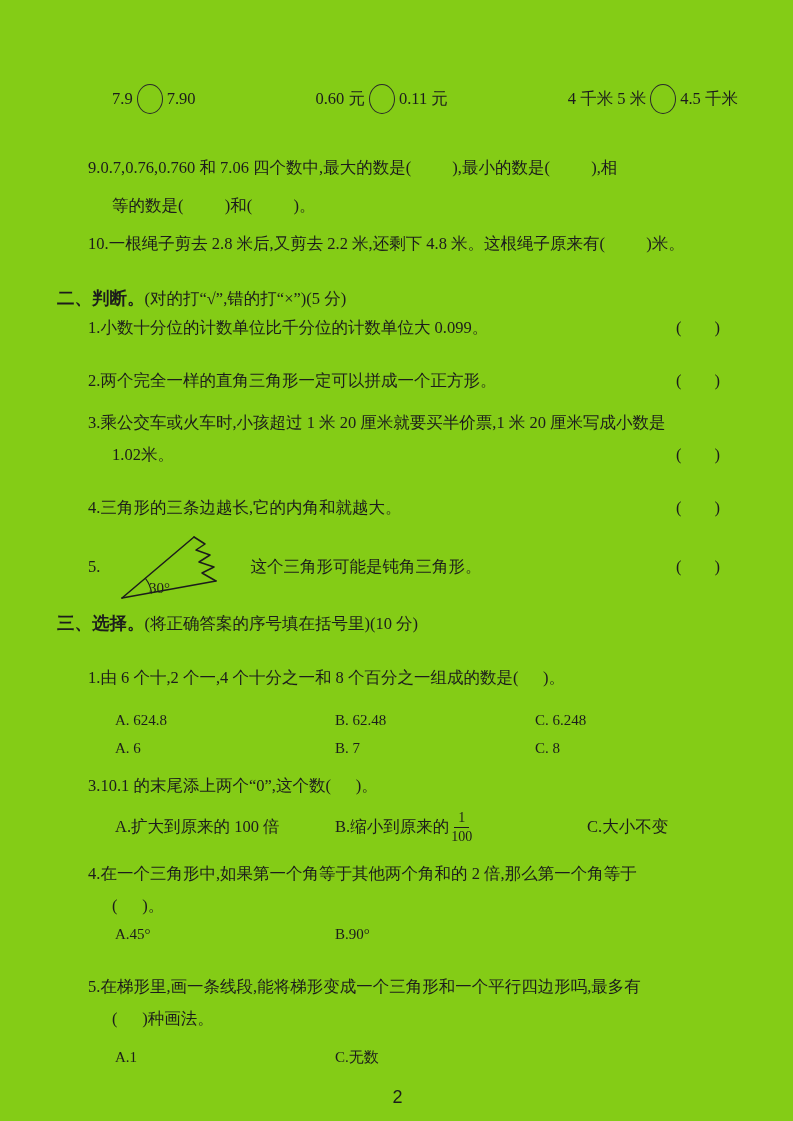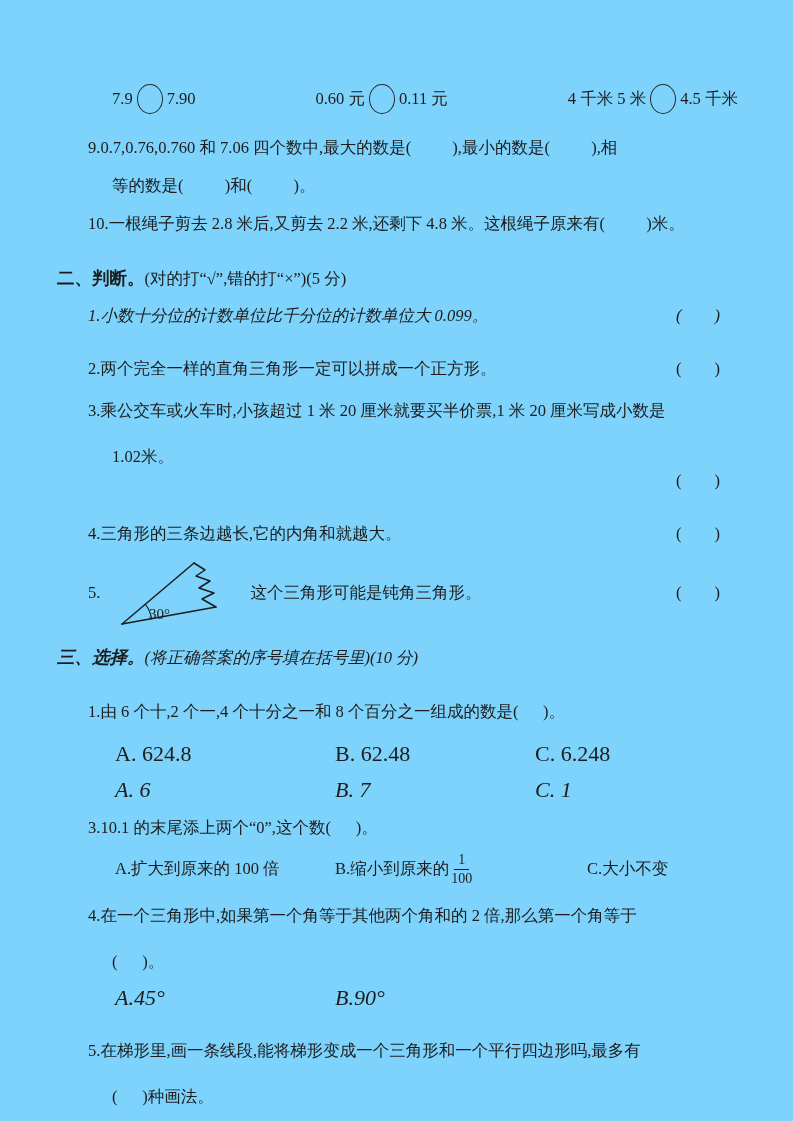--- a/index.html
+++ b/index.html
@@ -1,18 +1,18 @@
 <!DOCTYPE html>
 <html><head>
 <meta charset="utf-8">
 <style>
   * { margin:0; padding:0; box-sizing:border-box; }
   html,body { background:#e8e8e8; }
   .page {
-    width:793px; height:1121px; background:#7dd3fc; margin:0 auto;
+    width:793px; height:1121px; background:#84cc16; margin:0 auto;
     overflow:hidden; position:relative;
     font-family:"Liberation Serif","DejaVu Serif",serif;
     color:#1c1c1c;
   }
   .doc { padding:82px 55px 0 57px; }
   .line { font-size:16.5px; line-height:24px; white-space:pre; }
   .t { white-space:pre; }
   .indent1 { margin-left:31px; }
   .indent2 { margin-left:55px; }
 
@@ -32,37 +32,37 @@
   .fig-row { display:flex; align-items:center; padding-right:18px; height:78px; }
   .fig-row .num { font-size:16.5px; margin-right:14px; }
   .fig-row svg { display:block; margin-right:14px; }
   .fig-row .bracket { margin-left:auto; white-space:pre; font-size:16.5px; }
 
   .heading { font-size:17.5px; line-height:26px; white-space:pre; }
   .heading .h-title { font-weight:700; }
   .heading .h-note { font-weight:400; font-size:16.5px; }
 
   
-  .opts { display:grid; grid-template-columns:220px 200px 1fr; margin-left:58px; font-size:22px; line-height:24px; }
+  .opts { display:grid; grid-template-columns:220px 200px 1fr; margin-left:58px; font-size:15px; line-height:24px; }
   .opts span { white-space:pre; }
   .opts-frac { align-items:center; height:42px; display:grid; grid-template-columns:220px 252px 1fr; margin-left:58px; font-size:16.5px; }
   .optb { display:inline-flex; align-items:center; white-space:pre;text-align:center; }
   .frac { display:inline-flex; flex-direction:column; align-items:center; line-height:1.1; font-size:14px; margin-left:2px; vertical-align:middle; }
   .frac .fnum { border-bottom:1.2px solid #1c1c1c; padding:0 4px 1px; }
   .frac .fden { padding-top:1px; }
 
   .page-number { text-align:center; font-size:18px; margin-top:18px; font-family:"Liberation Sans","DejaVu Sans",sans-serif; }
 
   
-  .mt-a { margin-top:20px; }
+  .mt-a { margin-top:40px; }
   .mt-b { margin-top:14px; }
   .mt-c { margin-top:29px; }
-  .mt-d { margin-top:12px;font-style:italic; }
+  .mt-d { margin-top:4px; }
   .mt-e { margin-top:18px; }
-  .mt-f { margin-top:22px;flex-direction:column; }
+  .mt-f { margin-top:8px; }
   .mt-g { margin-top:8px; }
 </style>
 </head>
 <body>
 
 <div class="page">
   <div class="doc">
 
     <div class="cmp-row">
       <span class="cmp-item"><span class="t">7.9</span><span class="cmp-circle"></span><span class="t">7.90</span></span>
@@ -114,21 +114,21 @@
     <div class="line indent1 mt-c">1.由 6 个十,2 个一,4 个十分之一和 8 个百分之一组成的数是(      )。</div>
     <div class="opts mt-e">
       <span>A. 624.8</span>
       <span>B. 62.48</span>
       <span>C. 6.248</span>
     </div>
 
     <div class="opts mt-d">
       <span>A. 6</span>
       <span>B. 7</span>
-      <span>C. 1</span>
+      <span>C. 8</span>
     </div>
 
     <div class="line indent1 mt-b">3.10.1 的末尾添上两个“0”,这个数(      )。</div>
     <div class="opts-frac mt-g">
       <span class="t">A.扩大到原来的 100 倍</span>
       <span class="optb"><span class="t">B.缩小到原来的</span><span class="frac"><span class="fnum">1</span><span class="fden">100</span></span></span>
       <span class="t">C.大小不变</span>
     </div>
 
     <div class="line indent1 mt-b">4.在一个三角形中,如果第一个角等于其他两个角和的 2 倍,那么第一个角等于</div>

